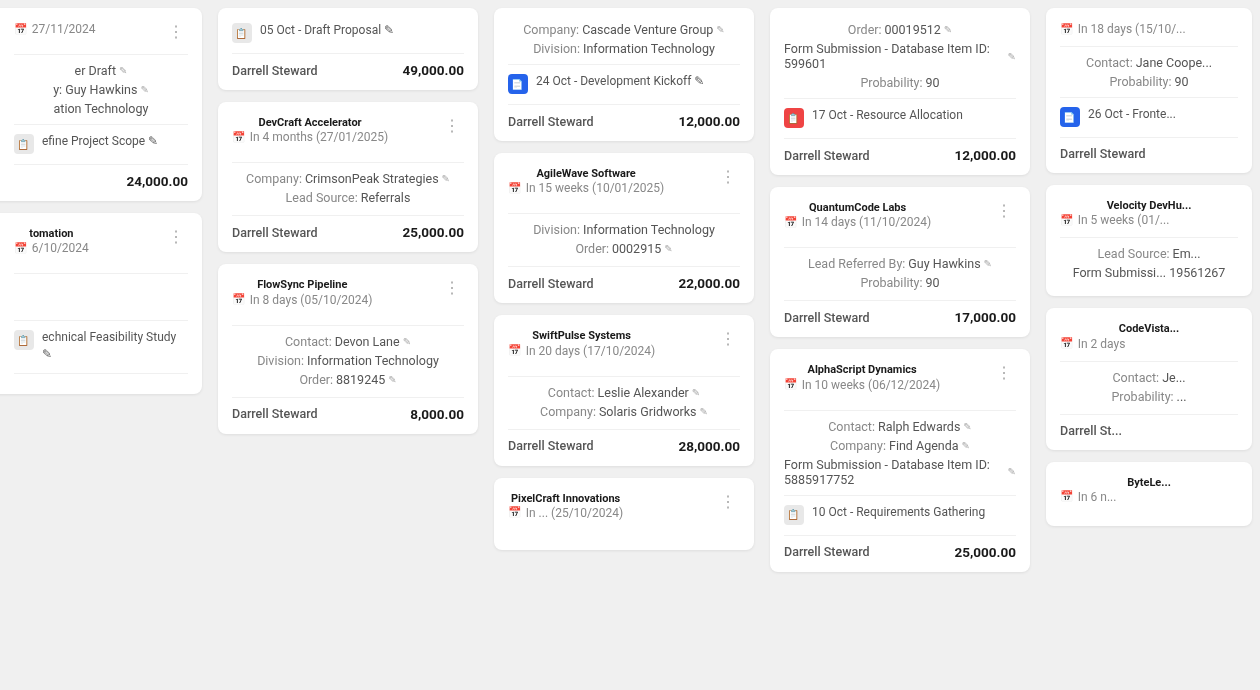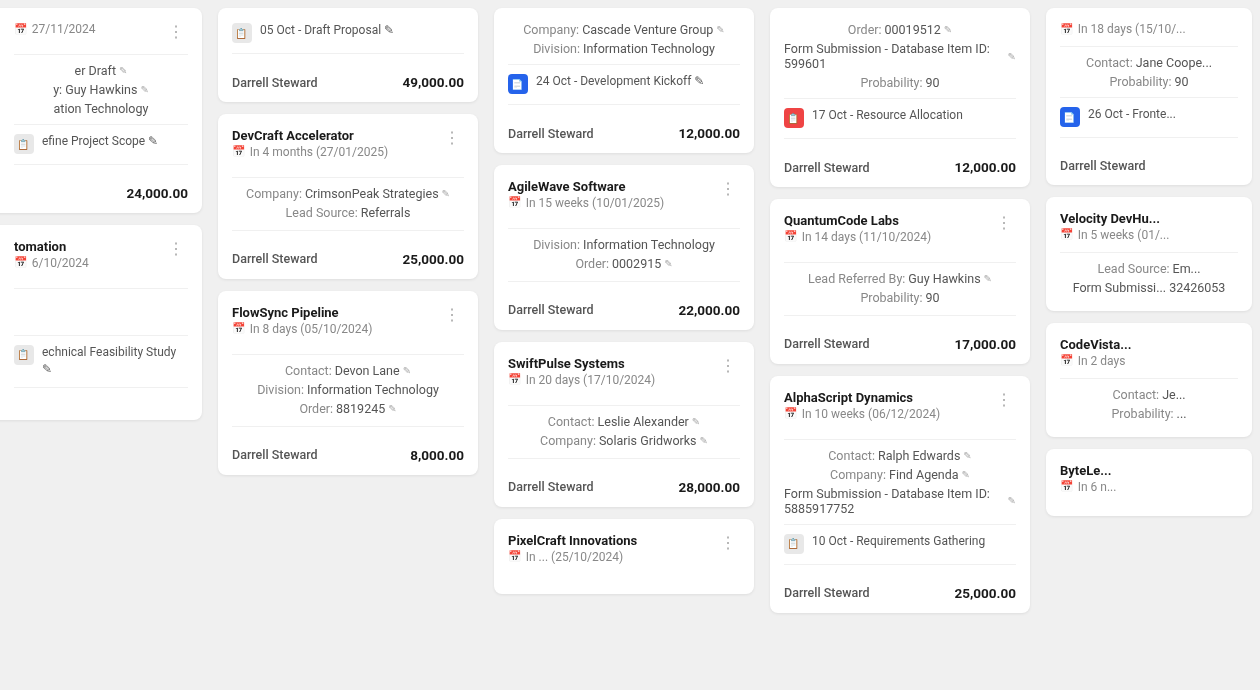--- a/index.html
+++ b/index.html
@@ -35,25 +35,26 @@
       position: relative;
       flex-shrink: 0;
     }
     .card-header {
       display: flex;
       justify-content: space-between;
       align-items: flex-start;
       margin-bottom: 8px;
     }
     .card-title {
-      font-size: 13px;
+      font-size: 11px;
       font-weight: 700;
       color: #1a1a1a;
       line-height: 1.3;
       flex: 1;
+      text-align: center;
     }
     .card-subtitle {
       font-size: 12px;
       color: #888;
       display: flex;
       align-items: center;
       gap: 4px;
       margin-bottom: 10px;
     }
     .card-subtitle .cal-icon {
@@ -81,21 +82,21 @@
       color: #aaa;
       font-size: 10px;
       cursor: pointer;
     }
     .card-footer {
       display: flex;
       justify-content: space-between;
       align-items: center;
       margin-top: 10px;
       border-top: 1px solid #f0f0f0;
-      padding-top: 20px;
+      padding-top: 8px;
     }
     .card-owner {
       font-size: 12.5px;
       color: #555;
       font-weight: 500;
     }
     .card-amount {
       font-size: 13.5px;
       font-weight: 700;
       color: #1a1a1a;
@@ -501,39 +502,43 @@
       <div class="card-subtitle">
         <span class="cal-icon">📅</span>
         <span>In 5 weeks (01/...</span>
       </div>
       <hr class="card-divider">
       <div class="card-field">
         <span class="field-label">Lead Source: </span>
         <span>Em...</span>
       </div>
       <div class="card-field">
-        <span>Form Submissi... 32426053</span>
+        <span>Form Submissi... 19561267</span>
       </div>
     </div>
 
     <div class="card card-clipped" style="overflow:hidden;">
       <div class="card-title">CodeVista...</div>
       <div class="card-subtitle">
         <span class="cal-icon">📅</span>
         <span>In 2 days</span>
       </div>
       <hr class="card-divider">
       <div class="card-field">
         <span class="field-label">Contact: </span>
         <span>Je...</span>
       </div>
       <div class="card-field">
         <span class="field-label">Probability: </span>
         <span>...</span>
       </div>
+      <div class="card-footer">
+        <span class="card-owner">Darrell St...</span>
+        <span class="card-amount"></span>
+      </div>
     </div>
 
     <div class="card card-clipped" style="overflow:hidden;">
       <div class="card-title">ByteLe...</div>
       <div class="card-subtitle">
         <span class="cal-icon">📅</span>
         <span>In 6 n...</span>
       </div>
     </div>
   </div>

